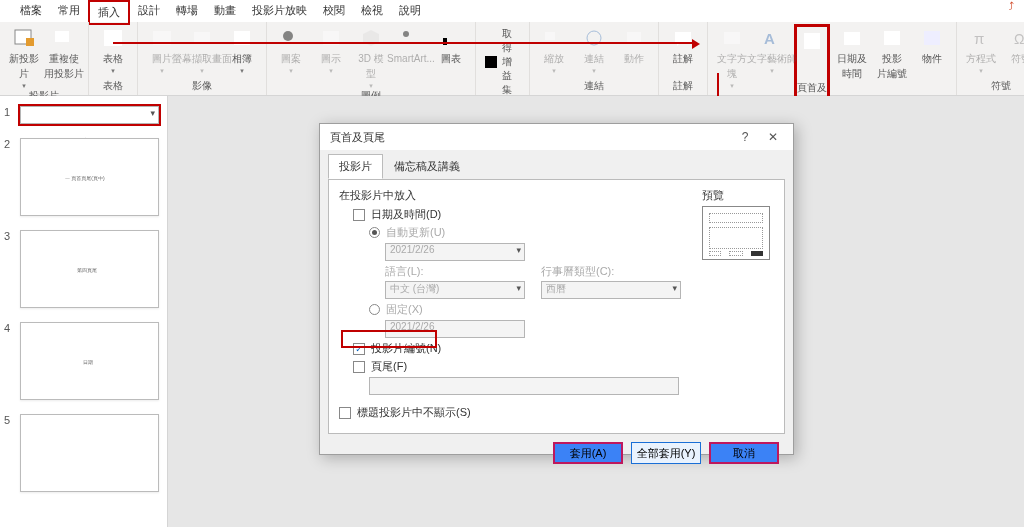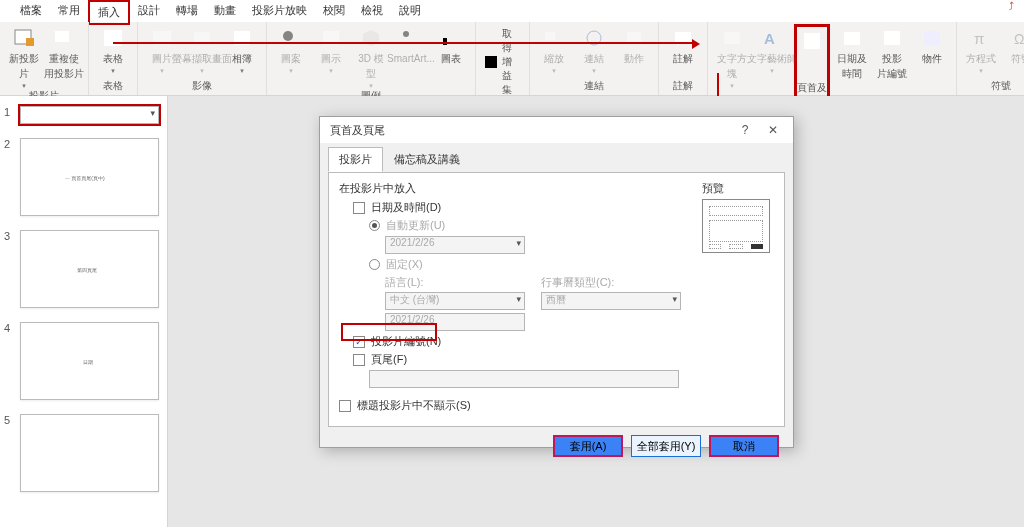--- a/index.html
+++ b/index.html
@@ -45,21 +45,21 @@
   .workspace { position: absolute; top: 96px; left: 0; right: 0; bottom: 0; display: flex; background: #e6e6e6; }
   .thumbrail { width: 168px; background: #fff; border-right: 1px solid #d5d5d5; overflow: hidden; padding-top: 6px; }
   .thumb-row { display: flex; padding: 4px 8px 10px 4px; gap: 6px; }
   .thumb-row .num { width: 10px; font-size: 11px; color: #555; }
   .thumb { width: 140px; height: 78px; background: #fff; border: 1px solid #bbb; box-shadow: 0 1px 2px rgba(0,0,0,.08); position: relative; }
   .thumb.sel { outline: 2px solid #c00000; }
   .thumb .tiny { position: absolute; font-size: 5px; color: #666; }
   .canvas-area { flex: 1; position: relative; }
 
   
-  .dialog { position: absolute; left: 319px; top: 116px; width: 475px; height: 332px; background: #f0f0f0; border: 1px solid #9e9e9e; box-shadow: 3px 3px 14px rgba(0,0,0,.25); }
+  .dialog { position: absolute; left: 319px; top: 123px; width: 475px; height: 332px; background: #f0f0f0; border: 1px solid #9e9e9e; box-shadow: 3px 3px 14px rgba(0,0,0,.25); }
   .dlg-title { height: 26px; display: flex; align-items: center; padding: 0 6px 0 10px; background: #fff; font-size: 11px; }
   .dlg-title .t { flex: 1; }
   .dlg-title .tb { width: 28px; text-align: center; font-size: 12px; color: #555; }
   .dlg-tabs { display: flex; padding: 4px 8px 0 8px; background: #f0f0f0; }
   .dlg-tab { padding: 4px 10px; font-size: 11px; border: 1px solid transparent; }
   .dlg-tab.on { background: #fff; border: 1px solid #bbb; border-bottom-color: #fff; }
   .dlg-panel { margin: 0 8px 8px; padding: 8px 10px 10px; background: #fff; border: 1px solid #bbb; min-height: 232px; position: relative; }
   .sec-title { font-size: 11px; margin-bottom: 4px; }
   .row { display: flex; align-items: center; gap: 6px; margin: 3px 0; }
   .row.ind1 { padding-left: 14px; }
@@ -485,34 +485,34 @@
       <span>日期及時間(D)</span>
     </div>
 
     <div class="row ind2">
       <span class="rb checked"></span>
       <span class="lbl-dis">自動更新(U)</span>
     </div>
     <div class="row ind3">
       <span class="sel dis" style="width:140px">2021/2/26</span>
     </div>
-    <div class="row ind2">
-      <span class="rb"></span>
-      <span class="lbl-dis">固定(X)</span>
-    </div>
-
     <div class="row ind3">
       <div style="display:flex;flex-direction:column;gap:2px">
         <span class="lbl-dis">語言(L):</span>
         <span class="sel dis" style="width:140px">中文 (台灣)</span>
       </div>
       <div style="display:flex;flex-direction:column;gap:2px;margin-left:10px">
         <span class="lbl-dis">行事曆類型(C):</span>
         <span class="sel dis" style="width:140px">西曆</span>
       </div>
+    </div>
+
+    <div class="row ind2">
+      <span class="rb"></span>
+      <span class="lbl-dis">固定(X)</span>
     </div>
     <div class="row ind3">
       <span class="txt dis" style="width:140px">2021/2/26</span>
     </div>
 
     <div class="row ind1">
       <span class="cb checked"></span>
       <span>投影片編號(N)</span>
     </div>
 

